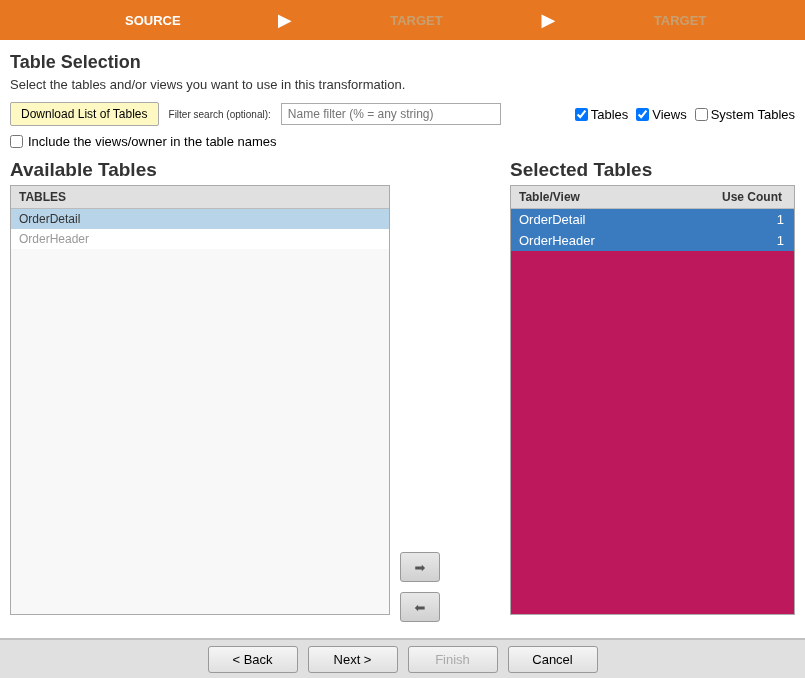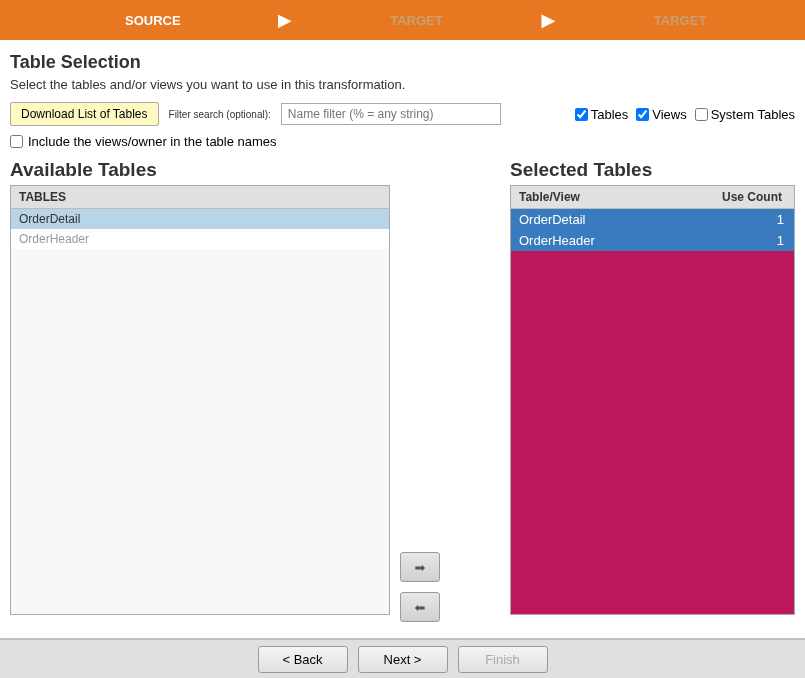--- a/index.html
+++ b/index.html
@@ -152,13 +152,14 @@
       </div>
     </div>
 
   </div>
 </div>
 
 <div class="footer">
   <button class="footer-btn">&lt; Back</button>
   <button class="footer-btn">Next &gt;</button>
   <button class="footer-btn disabled">Finish</button>
+  <button class="footer-btn">Cancel</button>
 </div>
 
 </body></html>

